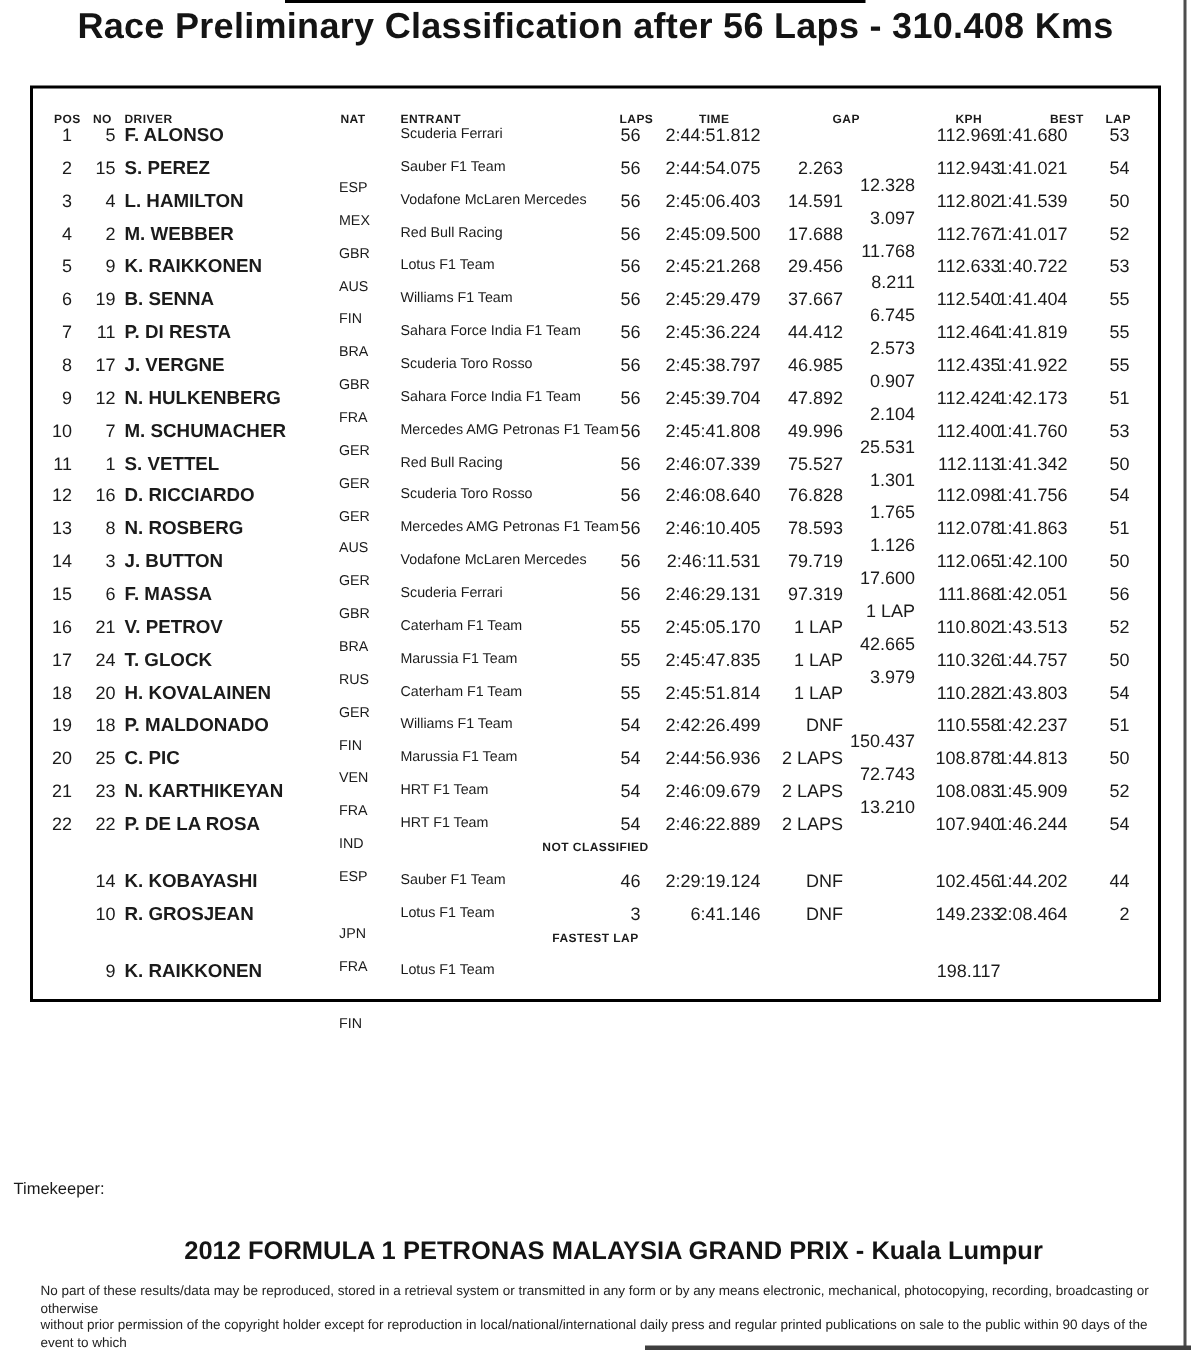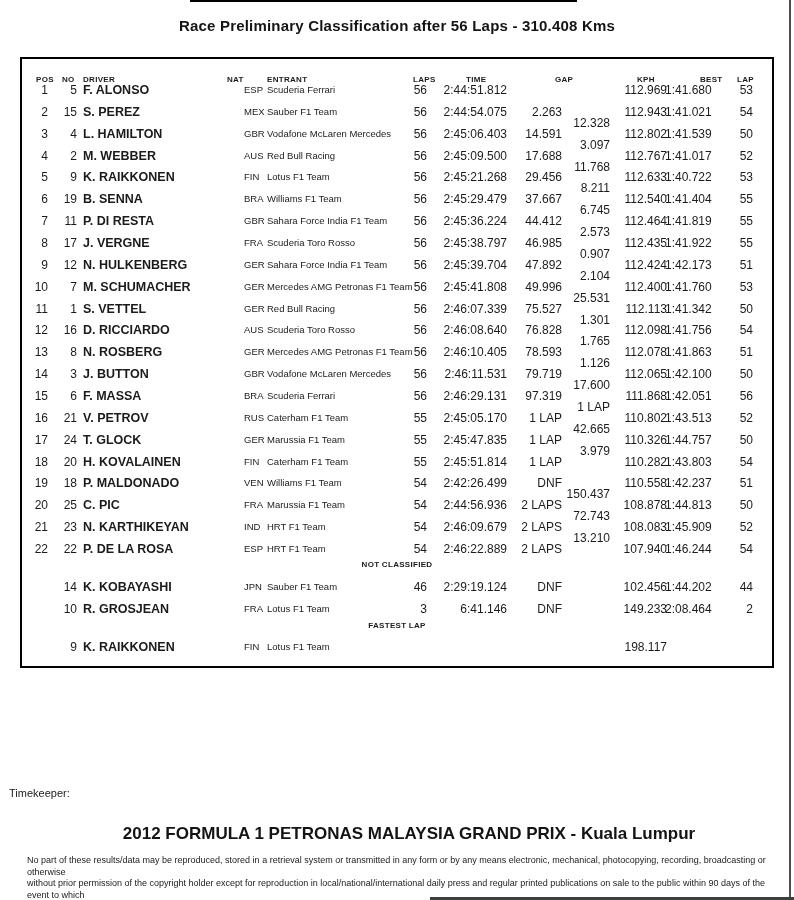--- a/index.html
+++ b/index.html
@@ -3,34 +3,34 @@
 <meta charset="utf-8">
 <style>
   html,body{margin:0;padding:0;background:#e8e8e8;}
   .page{
     position:relative;width:794px;height:900px;background:#ffffff;
     font-family:"Liberation Sans",sans-serif;color:#1b1b1b;overflow:hidden;
     margin:0 auto;
   }
   .doc-title{
     position:absolute;top:4px;left:0;width:100%;text-align:center;
-    font-size:15px;font-weight:bold;letter-spacing:0.2px;color:#141414;margin-top:13px;
+    font-size:24px;font-weight:bold;letter-spacing:0.2px;color:#141414;
   }
   .rtable{
     position:absolute;left:20px;top:57px;width:750px;height:607px;
     border:2px solid #000;background:#fff;
   }
   .trow,.hrow{position:absolute;left:0;width:100%;height:22px;}
   .c{position:absolute;top:0;height:22px;line-height:22px;font-size:12px;white-space:nowrap;}
   .h{position:absolute;top:0;height:22px;line-height:22px;font-size:8px;font-weight:bold;letter-spacing:0.3px;white-space:nowrap;}
   
   .c.pos{left:0;width:26px;text-align:right;}
   .c.no{left:28px;width:27px;text-align:right;}
   .c.driver{left:61px;font-weight:bold;font-size:12.5px;}
-  .c.nat{left:222px;font-size:9.5px;}
+  .c.nat{left:204px;font-size:9.5px;margin-top:36px;}
   .c.entrant{left:245px;font-size:9.5px;}
   .c.laps{left:358px;width:47px;text-align:right;}
   .c.time{left:393px;width:92px;text-align:right;}
   .c.gap{left:475px;width:65px;text-align:right;}
   .c.interval{left:518px;width:70px;text-align:right;}
   .c.kph{left:583px;width:62px;text-align:right;}
   .c.best{left:643px;width:67px;}
   .c.lap{left:712px;width:19px;text-align:right;}
   .c.fl-time{left:398px;width:142px;text-align:right;}
   

